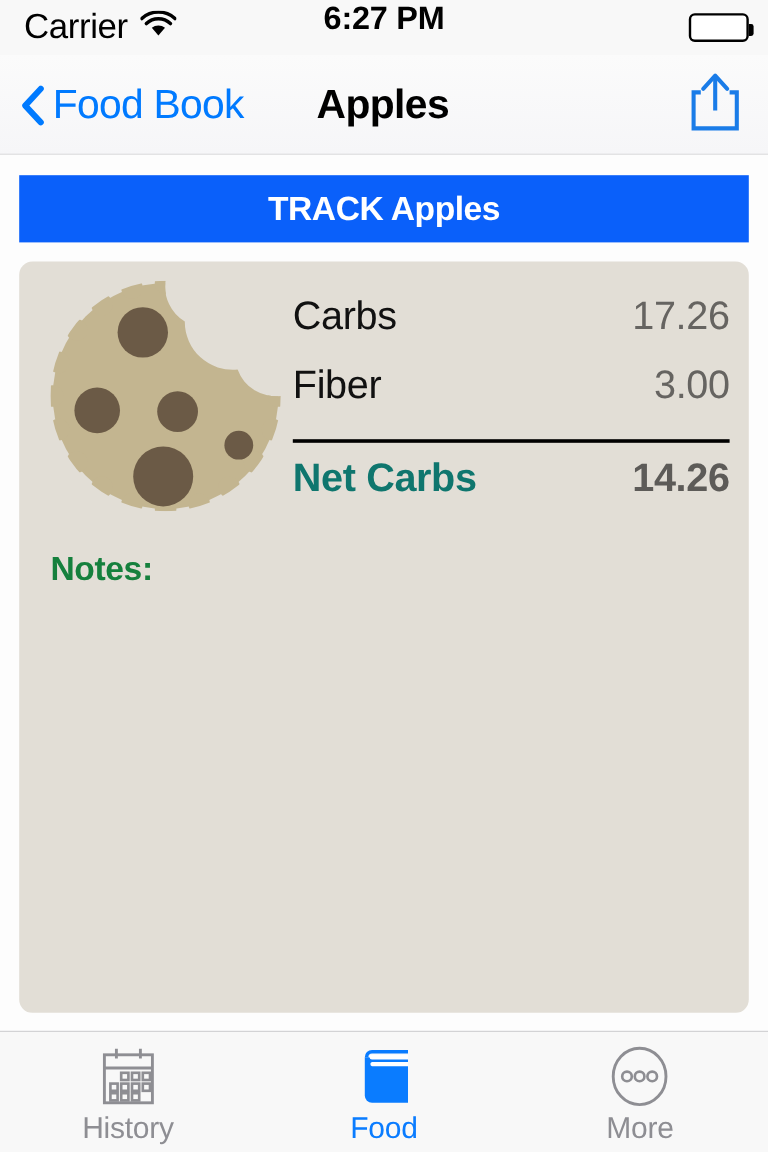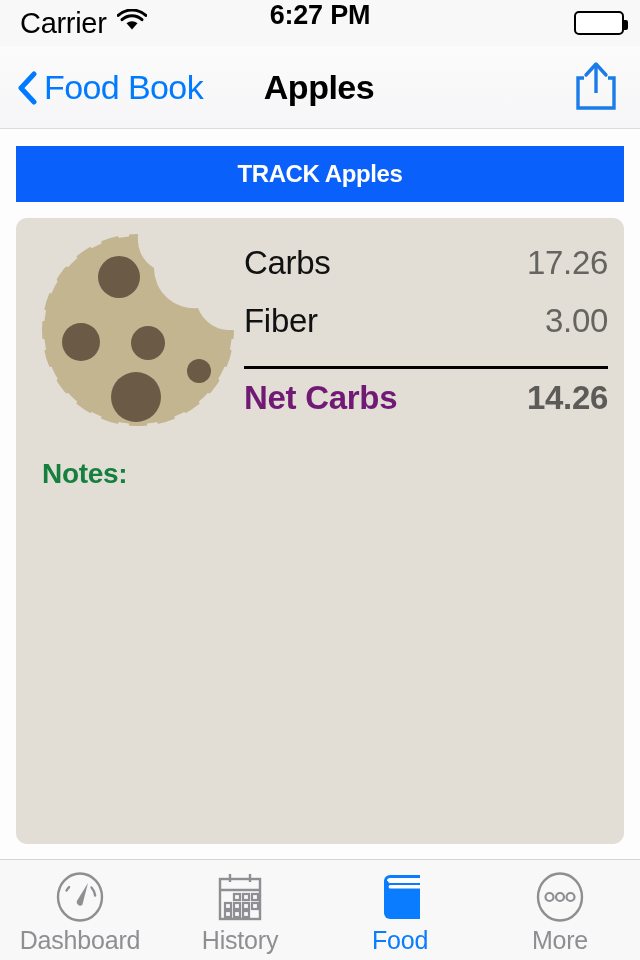--- a/index.html
+++ b/index.html
@@ -79,21 +79,21 @@
   
   .track-button {
     position: absolute; left: 16px; top: 146px;
     width: 608px; height: 56px;
     background: #0a60fa;
     border: none;
     display: flex; align-items: center; justify-content: center;
     cursor: pointer;
   }
   .track-button span {
-    color: #fff; font-size: 24px; font-weight: bold; letter-spacing: -0.4px;
+    color: #fff; font-size: 28px; font-weight: bold; letter-spacing: -0.4px;
   }
 
   
   .card {
     position: absolute; left: 16px; top: 218px;
     width: 608px; height: 626px;
     background: #e2ded6;
     border-radius: 11px;
   }
 
@@ -110,21 +110,21 @@
     display: flex; align-items: baseline; justify-content: space-between;
     height: 58px;
   }
   .nut-label { font-size: 33px; color: #111; letter-spacing: -0.3px; text-align: center; }
   .nut-value { font-size: 33px; color: #666461; letter-spacing: -0.3px; }
   .nut-rule {
     height: 3px; background: #000; margin: 6px 0 10px 0;
     width: 364px;
   }
   .nut-row.total { height: 54px; }
-  .nut-row.total .nut-label { font-weight: bold; color: #701a75; }
+  .nut-row.total .nut-label { font-weight: bold; color: #0f766e; }
   .nut-row.total .nut-value { font-weight: bold; color: #5d5b58; }
 
   .notes-label {
     position: absolute; left: 26px; top: 240px;
     font-size: 28px; font-weight: bold; color: #15803d; letter-spacing: -0.3px;
   }
   .notes-body {
     position: absolute; left: 26px; top: 290px;
     width: 556px; height: 320px;
     font-size: 28px; color: #3a3834;
@@ -268,31 +268,20 @@
         <span class="nut-value">14.26</span>
       </div>
     </div>
 
     <div class="notes-label">Notes:</div>
     <textarea class="notes-body" placeholder="" style=""></textarea>
   </div>
 
   <div class="tabbar">
 
-    <div class="tab">
-      <span class="tab-icon">
-        <svg width="56" height="56" viewBox="0 0 56 56">
-          <ellipse cx="28" cy="28" rx="22" ry="23.5" stroke="#8e8e93" stroke-width="2.4" fill="none"></ellipse>
-          <path d="M39.5 18.5 a15 15 0 0 1 3.6 8" stroke="#8e8e93" stroke-width="2.4" fill="none" stroke-linecap="round"></path>
-          <path d="M14.5 21.5 a15 15 0 0 1 2.6 -3.4" stroke="#8e8e93" stroke-width="2.4" fill="none" stroke-linecap="round"></path>
-          <path d="M36 14 L25.2 31.5 a3.4 3.4 0 0 0 5.2 4.2 Z" fill="#8e8e93"></path>
-        </svg>
-      </span>
-      <span class="tab-label">Dashboard</span>
-    </div>
 
     <div class="tab">
       <span class="tab-icon">
         <svg width="56" height="56" viewBox="0 0 56 56">
           <line x1="18" y1="5" x2="18" y2="13" stroke="#8e8e93" stroke-width="2.4"></line>
           <line x1="38" y1="5" x2="38" y2="13" stroke="#8e8e93" stroke-width="2.4"></line>
           <rect x="8" y="10" width="40" height="40" stroke="#8e8e93" stroke-width="2.4" fill="none"></rect>
           <line x1="8" y1="21" x2="48" y2="21" stroke="#8e8e93" stroke-width="2.4"></line>
           <g stroke="#8e8e93" stroke-width="2.2" fill="none">
             <rect x="22" y="25" width="6" height="6"></rect>

